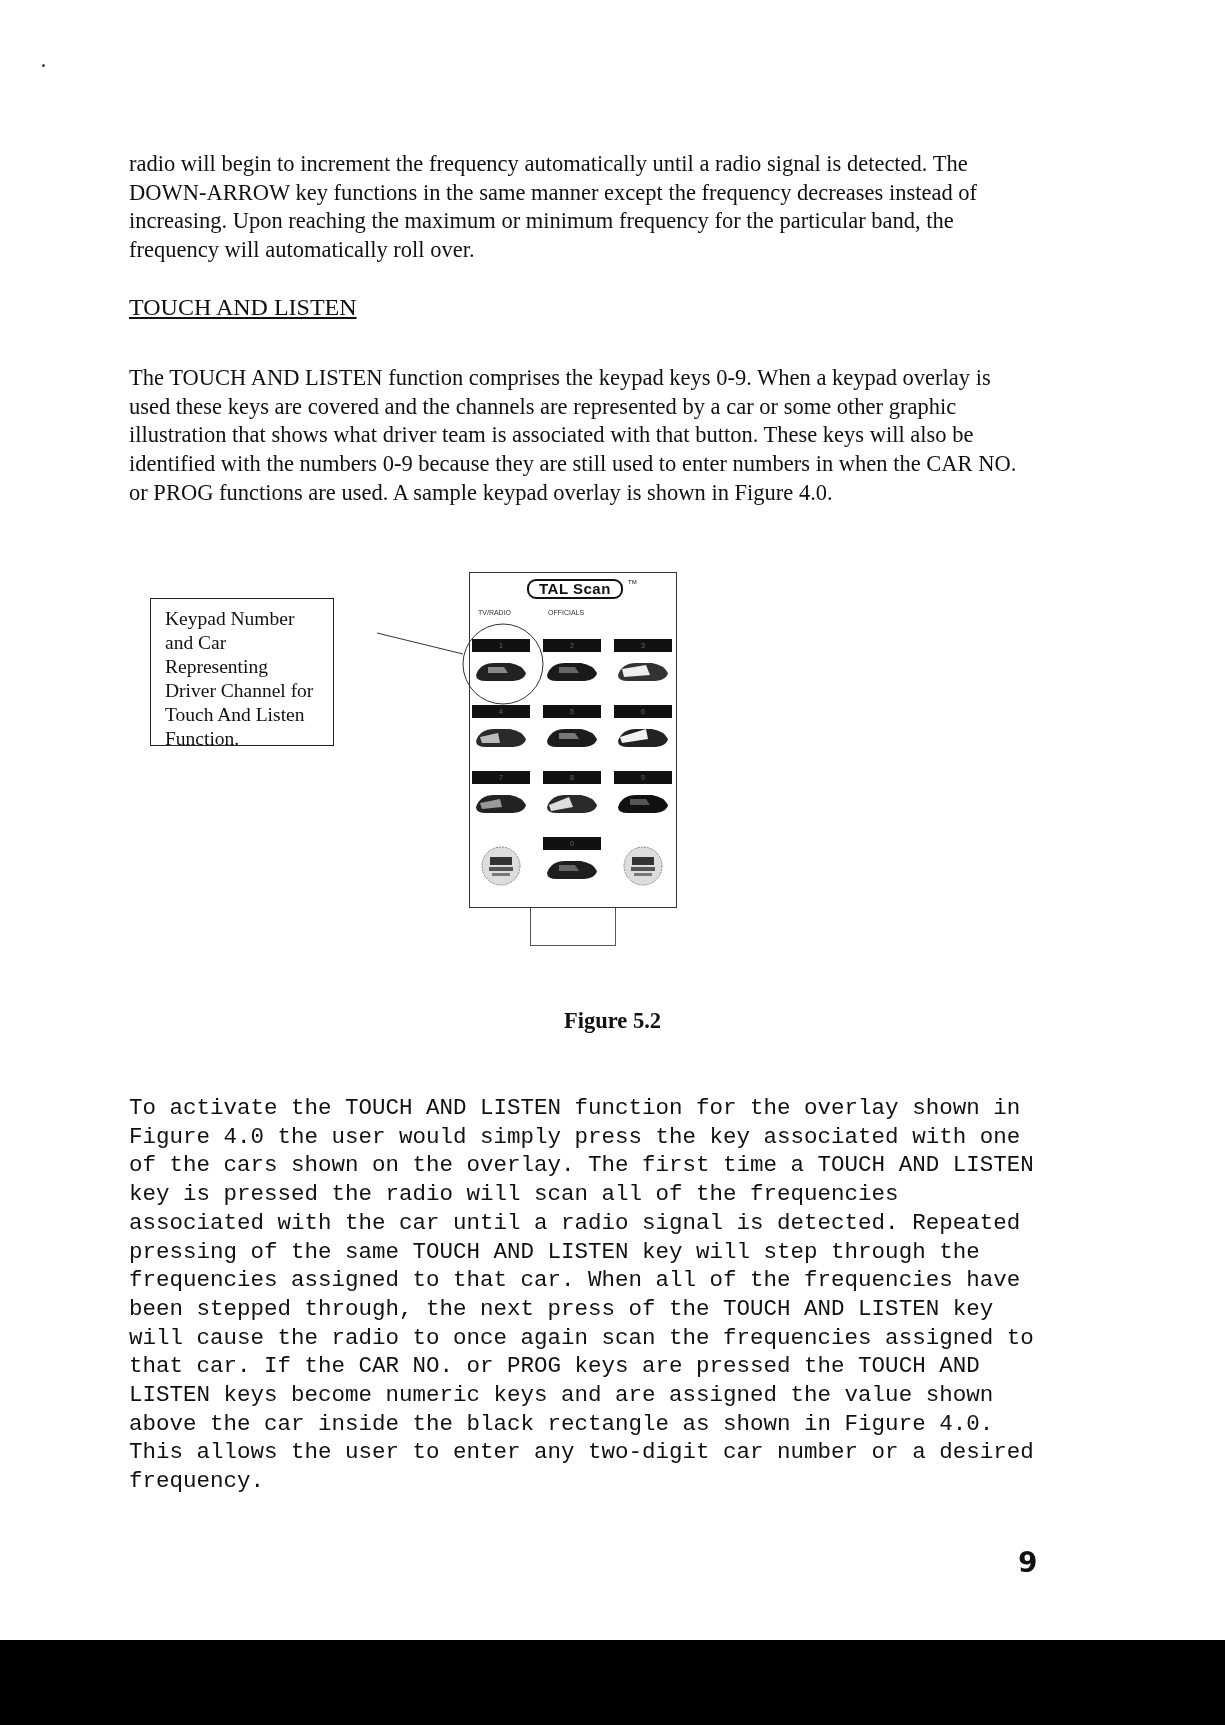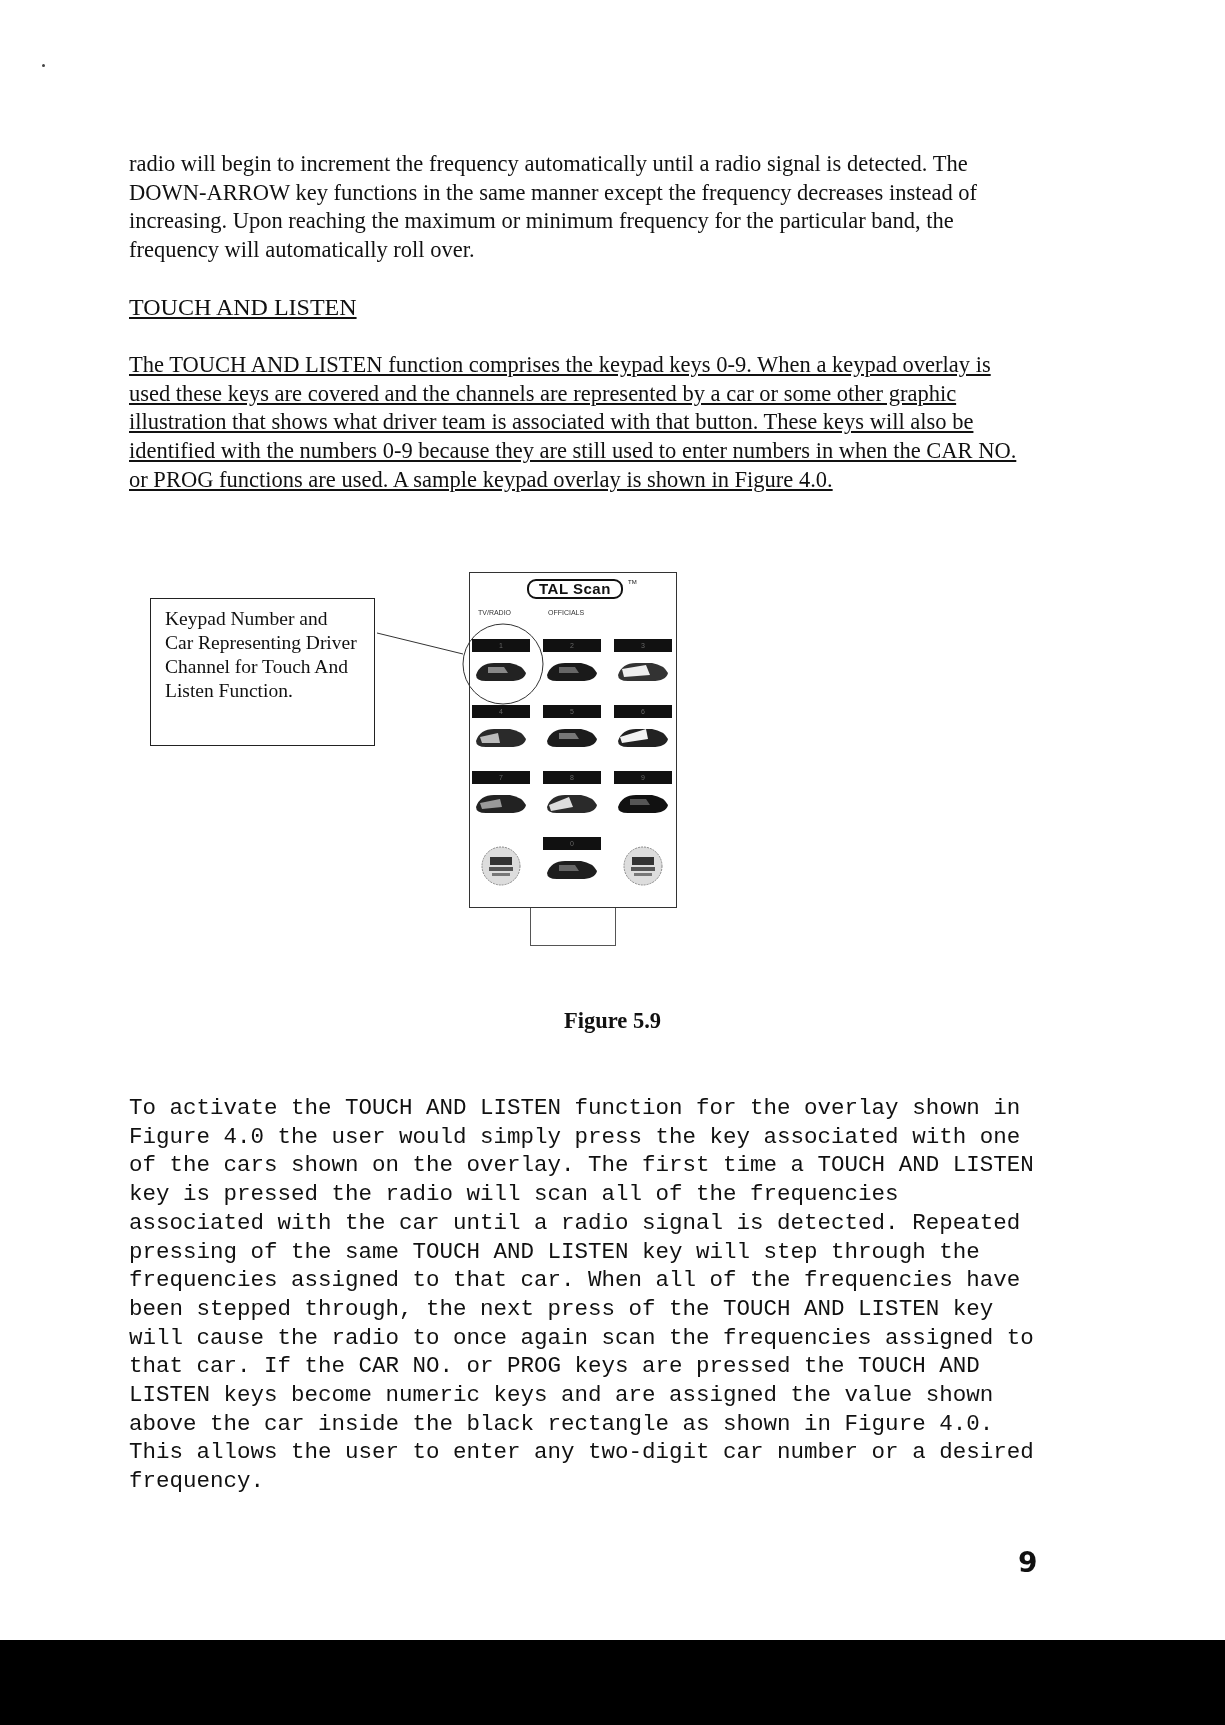--- a/index.html
+++ b/index.html
@@ -3,23 +3,23 @@
 <meta charset="utf-8">
 <style>
   html,body{margin:0;padding:0;}
   body{width:1225px;height:1725px;background:#fff;position:relative;overflow:hidden;font-family:"Liberation Serif",serif;color:#111;}
   .page{position:absolute;left:0;top:0;width:1225px;height:1640px;background:#fff;margin-top:16px;}
   .bottom-bar{position:absolute;left:0;top:1640px;width:1225px;height:85px;background:#000;}
   .dot{position:absolute;left:42px;top:48px;width:3px;height:3px;background:#444;border-radius:50%;}
   .para{position:absolute;left:129px;width:905px;font-size:22.5px;line-height:28.7px;margin:0;}
   .p1{top:134px;}
   .heading{position:absolute;left:129px;top:278px;font-size:24px;text-decoration:underline;margin:0;}
-  .p2{top:335px;text-decoration:underline;}
+  .p2{top:348px;}
   .p3{top:1078px;font-family:Liberation Mono, monospace;}
-  .callout{position:absolute;left:150px;top:582px;width:225px;height:148px;border:1.5px solid #222;box-sizing:border-box;padding:8px 14px;font-size:19.5px;line-height:24px;}
+  .callout{position:absolute;left:150px;top:582px;width:184px;height:148px;border:1.5px solid #222;box-sizing:border-box;padding:8px 14px;font-size:19.5px;line-height:24px;}
   .leader{position:absolute;left:0;top:0;}
   .keypad{position:absolute;left:469px;top:556px;width:208px;height:336px;border:1.5px solid #333;box-sizing:border-box;}
   .tab{position:absolute;left:530px;top:892px;width:86px;height:38px;border:1px solid #555;border-top:none;box-sizing:border-box;}
   .logo{position:absolute;left:57px;top:6px;font-family:"Liberation Sans",sans-serif;font-weight:bold;font-size:15px;letter-spacing:0.5px;border:2px solid #111;border-radius:9px;padding:0 10px;line-height:16px;}
   .tm{position:absolute;left:158px;top:6px;font-family:"Liberation Sans",sans-serif;font-size:6px;}
   .lbl{position:absolute;top:36px;font-family:"Liberation Sans",sans-serif;font-size:7px;color:#333;}
   .key{position:absolute;width:58px;height:50px;}
   .numbar{position:absolute;left:0;top:0;width:58px;height:13px;background:#111;color:#666;font-family:"Liberation Sans",sans-serif;font-size:7px;text-align:center;line-height:13px;}
   .car{position:absolute;left:2px;top:18px;width:54px;height:26px;}
   .seal{position:absolute;width:42px;height:42px;}
@@ -130,19 +130,19 @@
       </div>
     <svg class="seal" style="left:152px;top:272px" viewBox="0 0 42 42">
         <circle cx="21" cy="21" r="19" fill="#ddd" stroke="#888" stroke-dasharray="2 1"></circle>
         <rect x="10" y="12" width="22" height="8" fill="#333"></rect>
         <rect x="9" y="22" width="24" height="4" fill="#555"></rect>
         <rect x="12" y="28" width="18" height="3" fill="#777"></rect>
       </svg>
   </div>
   <div class="tab"></div>
 
-  <div class="fig-cap">Figure 5.9</div>
+  <div class="fig-cap">Figure 5.2</div>
 
   <p class="para p3">To activate the TOUCH AND LISTEN function for the overlay shown in Figure 4.0 the user would simply press the key associated with one of the cars shown on the overlay. The first time a TOUCH AND LISTEN key is pressed the radio will scan all of the frequencies associated with the car until a radio signal is detected.  Repeated pressing of the same TOUCH AND LISTEN key will step through the frequencies assigned to that car.  When all of the frequencies have been stepped through, the next press of the TOUCH AND LISTEN key will cause the radio to once again scan the frequencies assigned to that car.  If the CAR NO. or PROG keys are pressed the TOUCH AND LISTEN keys become numeric keys and are assigned the value shown above the car inside the black rectangle as shown in Figure 4.0.  This allows the user to enter any two-digit car number or a desired frequency.</p>
 
   <div class="page-num">9</div>
 </div>
 <div class="bottom-bar"></div>
 
 </body></html>

